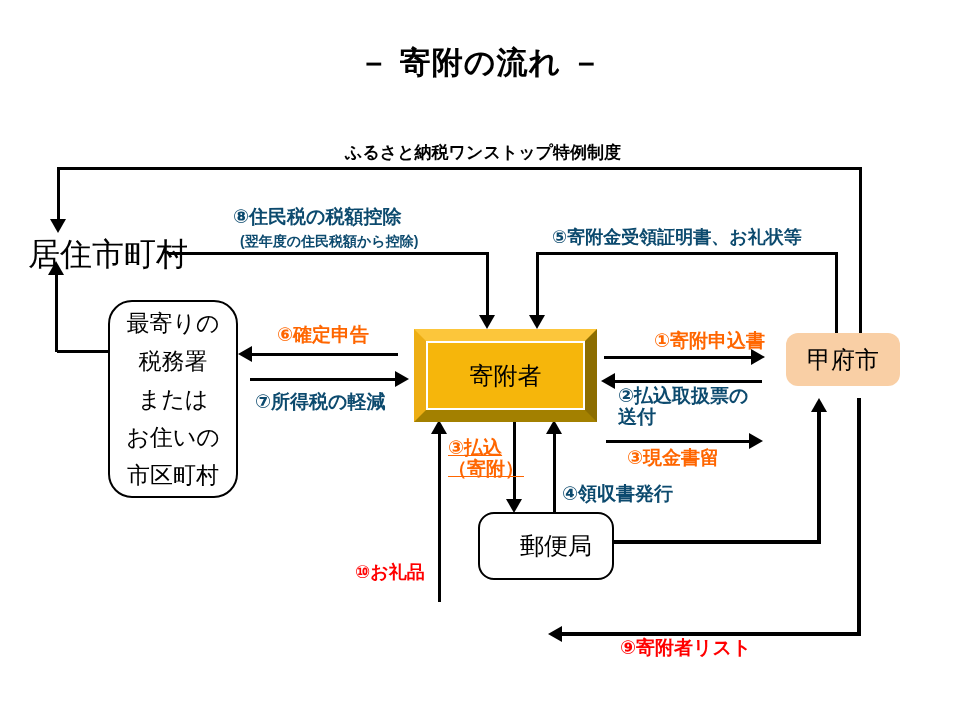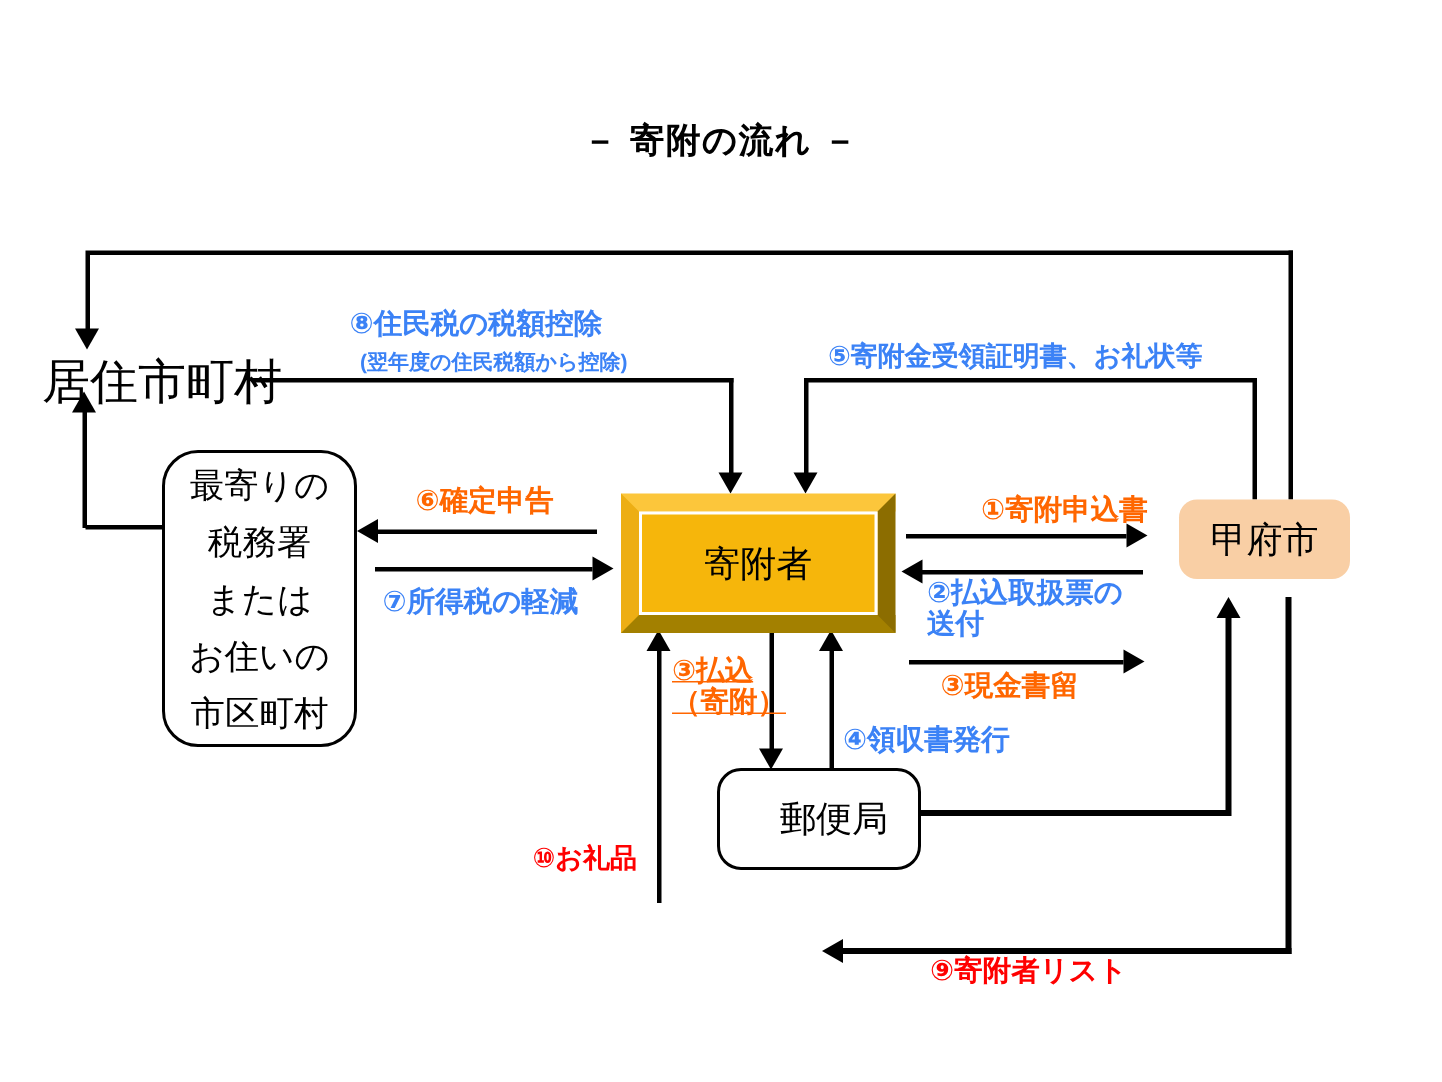--- a/index.html
+++ b/index.html
@@ -19,37 +19,38 @@
   
   .node{position:absolute;display:flex;align-items:center;justify-content:center;text-align:center;box-sizing:border-box;}
   .tax-office{border:2.5px solid #000;border-radius:24px;background:#fff;font-size:23px;line-height:38px;}
   .donor-outer{border:12px solid;border-color:#FCC63B #8C6D00 #A38000 #EDAE14;box-sizing:border-box;}
   .donor-inner{width:100%;height:100%;box-sizing:border-box;border:2px solid #fff;background:#F6B60B;
     display:flex;align-items:center;justify-content:center;font-size:24px;}
   .kofu{background:#F9CFA5;border-radius:12px;font-size:24px;}
   .post{background:#fff;border:2.5px solid #000;border-radius:16px;font-size:24px;}
   .univ{background:#FB9DF3;border-radius:12px;font-size:24px;}
   
-  .title{left:0;right:0;top:42px;text-align:center;font-size:23px;font-weight:bold;letter-spacing:1px;margin-top:36px;}
+  .title{left:0;right:0;top:42px;text-align:center;font-size:31px;font-weight:bold;letter-spacing:1px;}
   .onestop{font-size:17px;font-weight:bold;}
   .resident{font-size:32px;text-align:right;}
   .flow{font-weight:bold;font-size:19px;line-height:21px;}
-  .blue{color:#3b82f6;}
+  .blue{color:#0c4a6e;}
   .orange{color:#FF6600;}
   .red{color:#FF0000;}
   .small{font-size:14px;}
   .pre{white-space:pre-line;}
 </style>
 </head>
 <body>
 
 <div class="canvas">
 
   <div class="abs title">－ 寄附の流れ －</div>
 
+  <div class="abs onestop" style="left:345px;top:141px;">ふるさと納税ワンストップ特例制度</div>
 
   <div class="ln" style="left:60px;top:167px;width:802px;height:3px;"></div>
   <div class="ln" style="left:57px;top:167px;width:3px;height:54px;"></div>
   <div class="ah ah-down" style="left:50px;top:219px;"></div>
   <div class="ln" style="left:859px;top:167px;width:3px;height:166px;"></div>
 
   <div class="ln" style="left:55px;top:274px;width:3px;height:78px;"></div>
   <div class="ln" style="left:57px;top:350px;width:52px;height:3px;"></div>
   <div class="ah ah-up" style="left:48px;top:261px;"></div>
 

